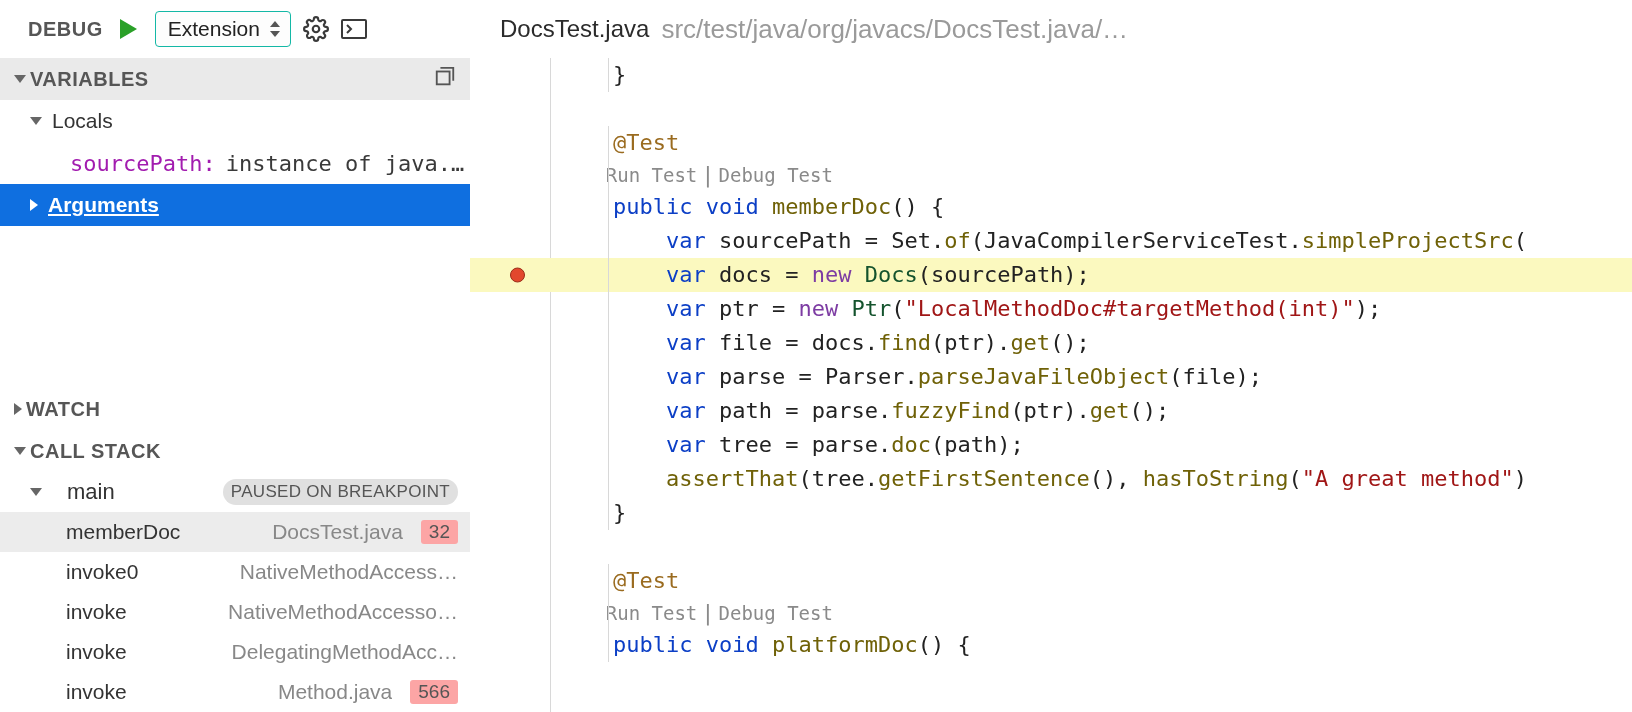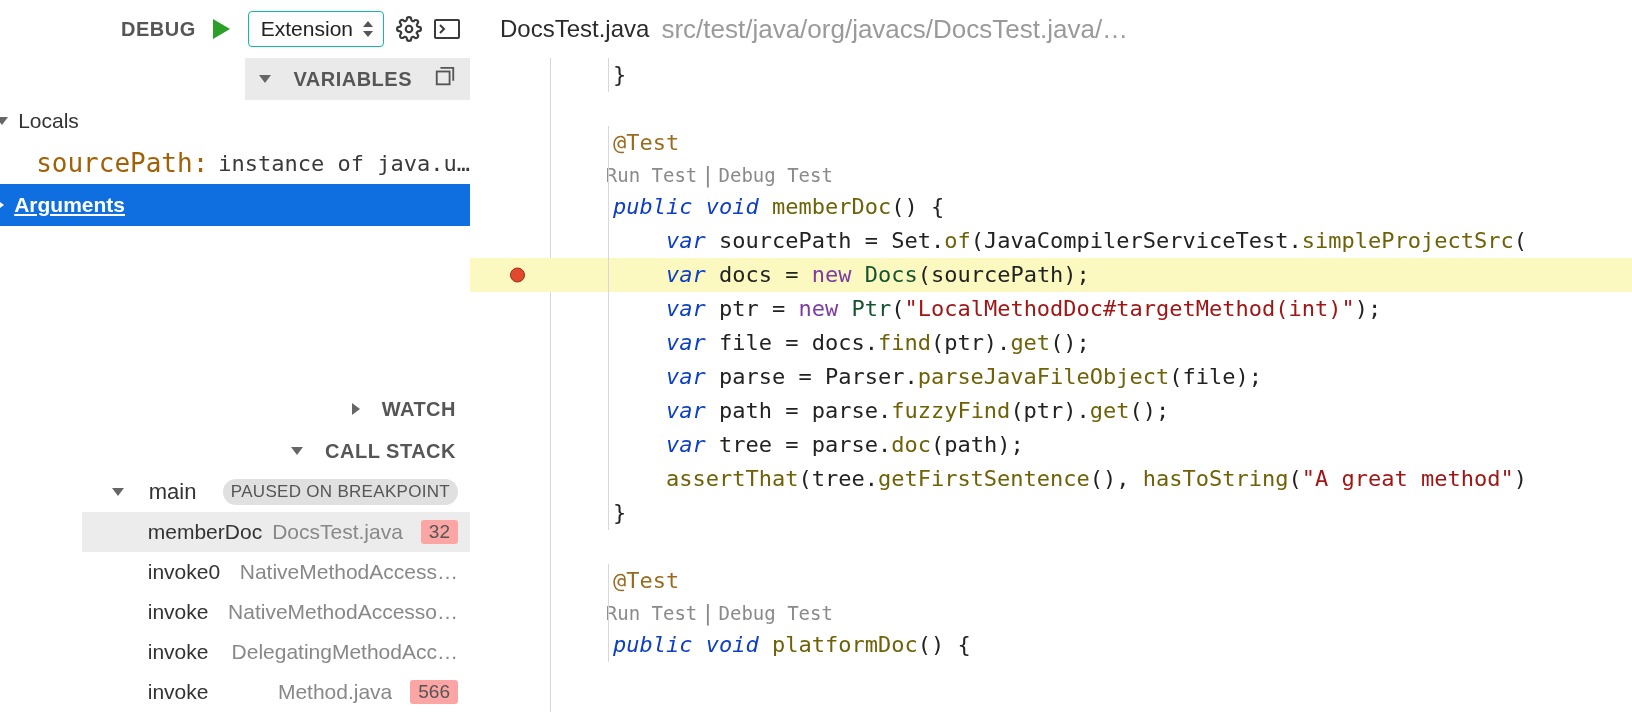--- a/index.html
+++ b/index.html
@@ -12,21 +12,20 @@
   height: 712px;
   overflow: hidden;
   display: flex;
 }
 .sidebar {
   width: 470px;
   flex-shrink: 0;
   display: flex;
   flex-direction: column;
   background: #fff;
-  align-items: flex-end;
 }
 .debug-toolbar {
   display: flex;
   align-items: center;
   height: 58px;
   padding: 0 10px 0 28px;
   gap: 12px;
 }
 .debug-label {
   font-weight: 600;
@@ -82,21 +81,21 @@
 .gear-icon, .console-icon {
   color: #3a3a3a;
 }
 .gear-icon svg, .console-icon svg { display:block; }
 .section-header {
   background: #eaeaea;
   height: 42px;
   display: flex;
   align-items: center;
   padding: 0 14px;
-  gap: 22px;
+  gap: 4px;
   color: #565656;
   font-weight: 600;
   letter-spacing: 0.5px;
   font-size: 20px;
 }
 .section-header .actions { margin-left: auto; }
 .chev { display:inline-block; }
 .chev.down {
   width:0;height:0;
   border-left:6px solid transparent;
@@ -114,21 +113,21 @@
 }
 .tree-row {
   display: flex;
   align-items: center;
   height: 42px;
   padding-left: 30px;
   gap: 10px;
   font-size: 21px;
 }
 .tree-row.l2 { padding-left: 70px; }
-.tree-row .kw { color: #a16207; font-family: ui-monospace, "SF Mono", Menlo, monospace; font-size: 26px;}
+.tree-row .kw { color: #a21caf; font-family: ui-monospace, "SF Mono", Menlo, monospace; font-size: 22px;}
 .tree-row .val { color: #3a3a3a; font-family: ui-monospace, "SF Mono", Menlo, monospace; font-size: 22px; white-space: nowrap; overflow:hidden; text-overflow: ellipsis;}
 .tree-row.selected {
   background: #0f6fe0;
   color: #fff;
 }
 .tree-row.selected .label { color: #fff; font-weight: 600; text-decoration: underline; }
 .tree-row .label { font-weight: 500; color: #333; }
 .spacer { flex: 1; }
 .variables-body { min-height: 130px; }
 .callstack-body {}
@@ -224,21 +223,21 @@
   position: absolute;
   left: 40px;
   top: 50%;
   transform: translateY(-50%);
   width: 15px; height: 15px;
   background: #e2482d;
   border: 1px solid #9a2d18;
   border-radius: 50%;
 }
 .tok-ann { color: #9a6b1f; }
-.tok-kw { color: #0c3fc6; font-style: italic; }
+.tok-kw { color: #0c3fc6; }
 .tok-kw2 { color: #7d3ca3; }
 .tok-type { color: #14532d; }
 .tok-fn { color: #6f6107; }
 .tok-str { color: #a01616; }
 .tok-default { color: #222; }
 .tok-codelens { color: #8a8a8a; font-size: 19px; }
 .codelens-sep { color:#8a8a8a; padding: 0 4px; }
 </style>
 </head>
 <body>

